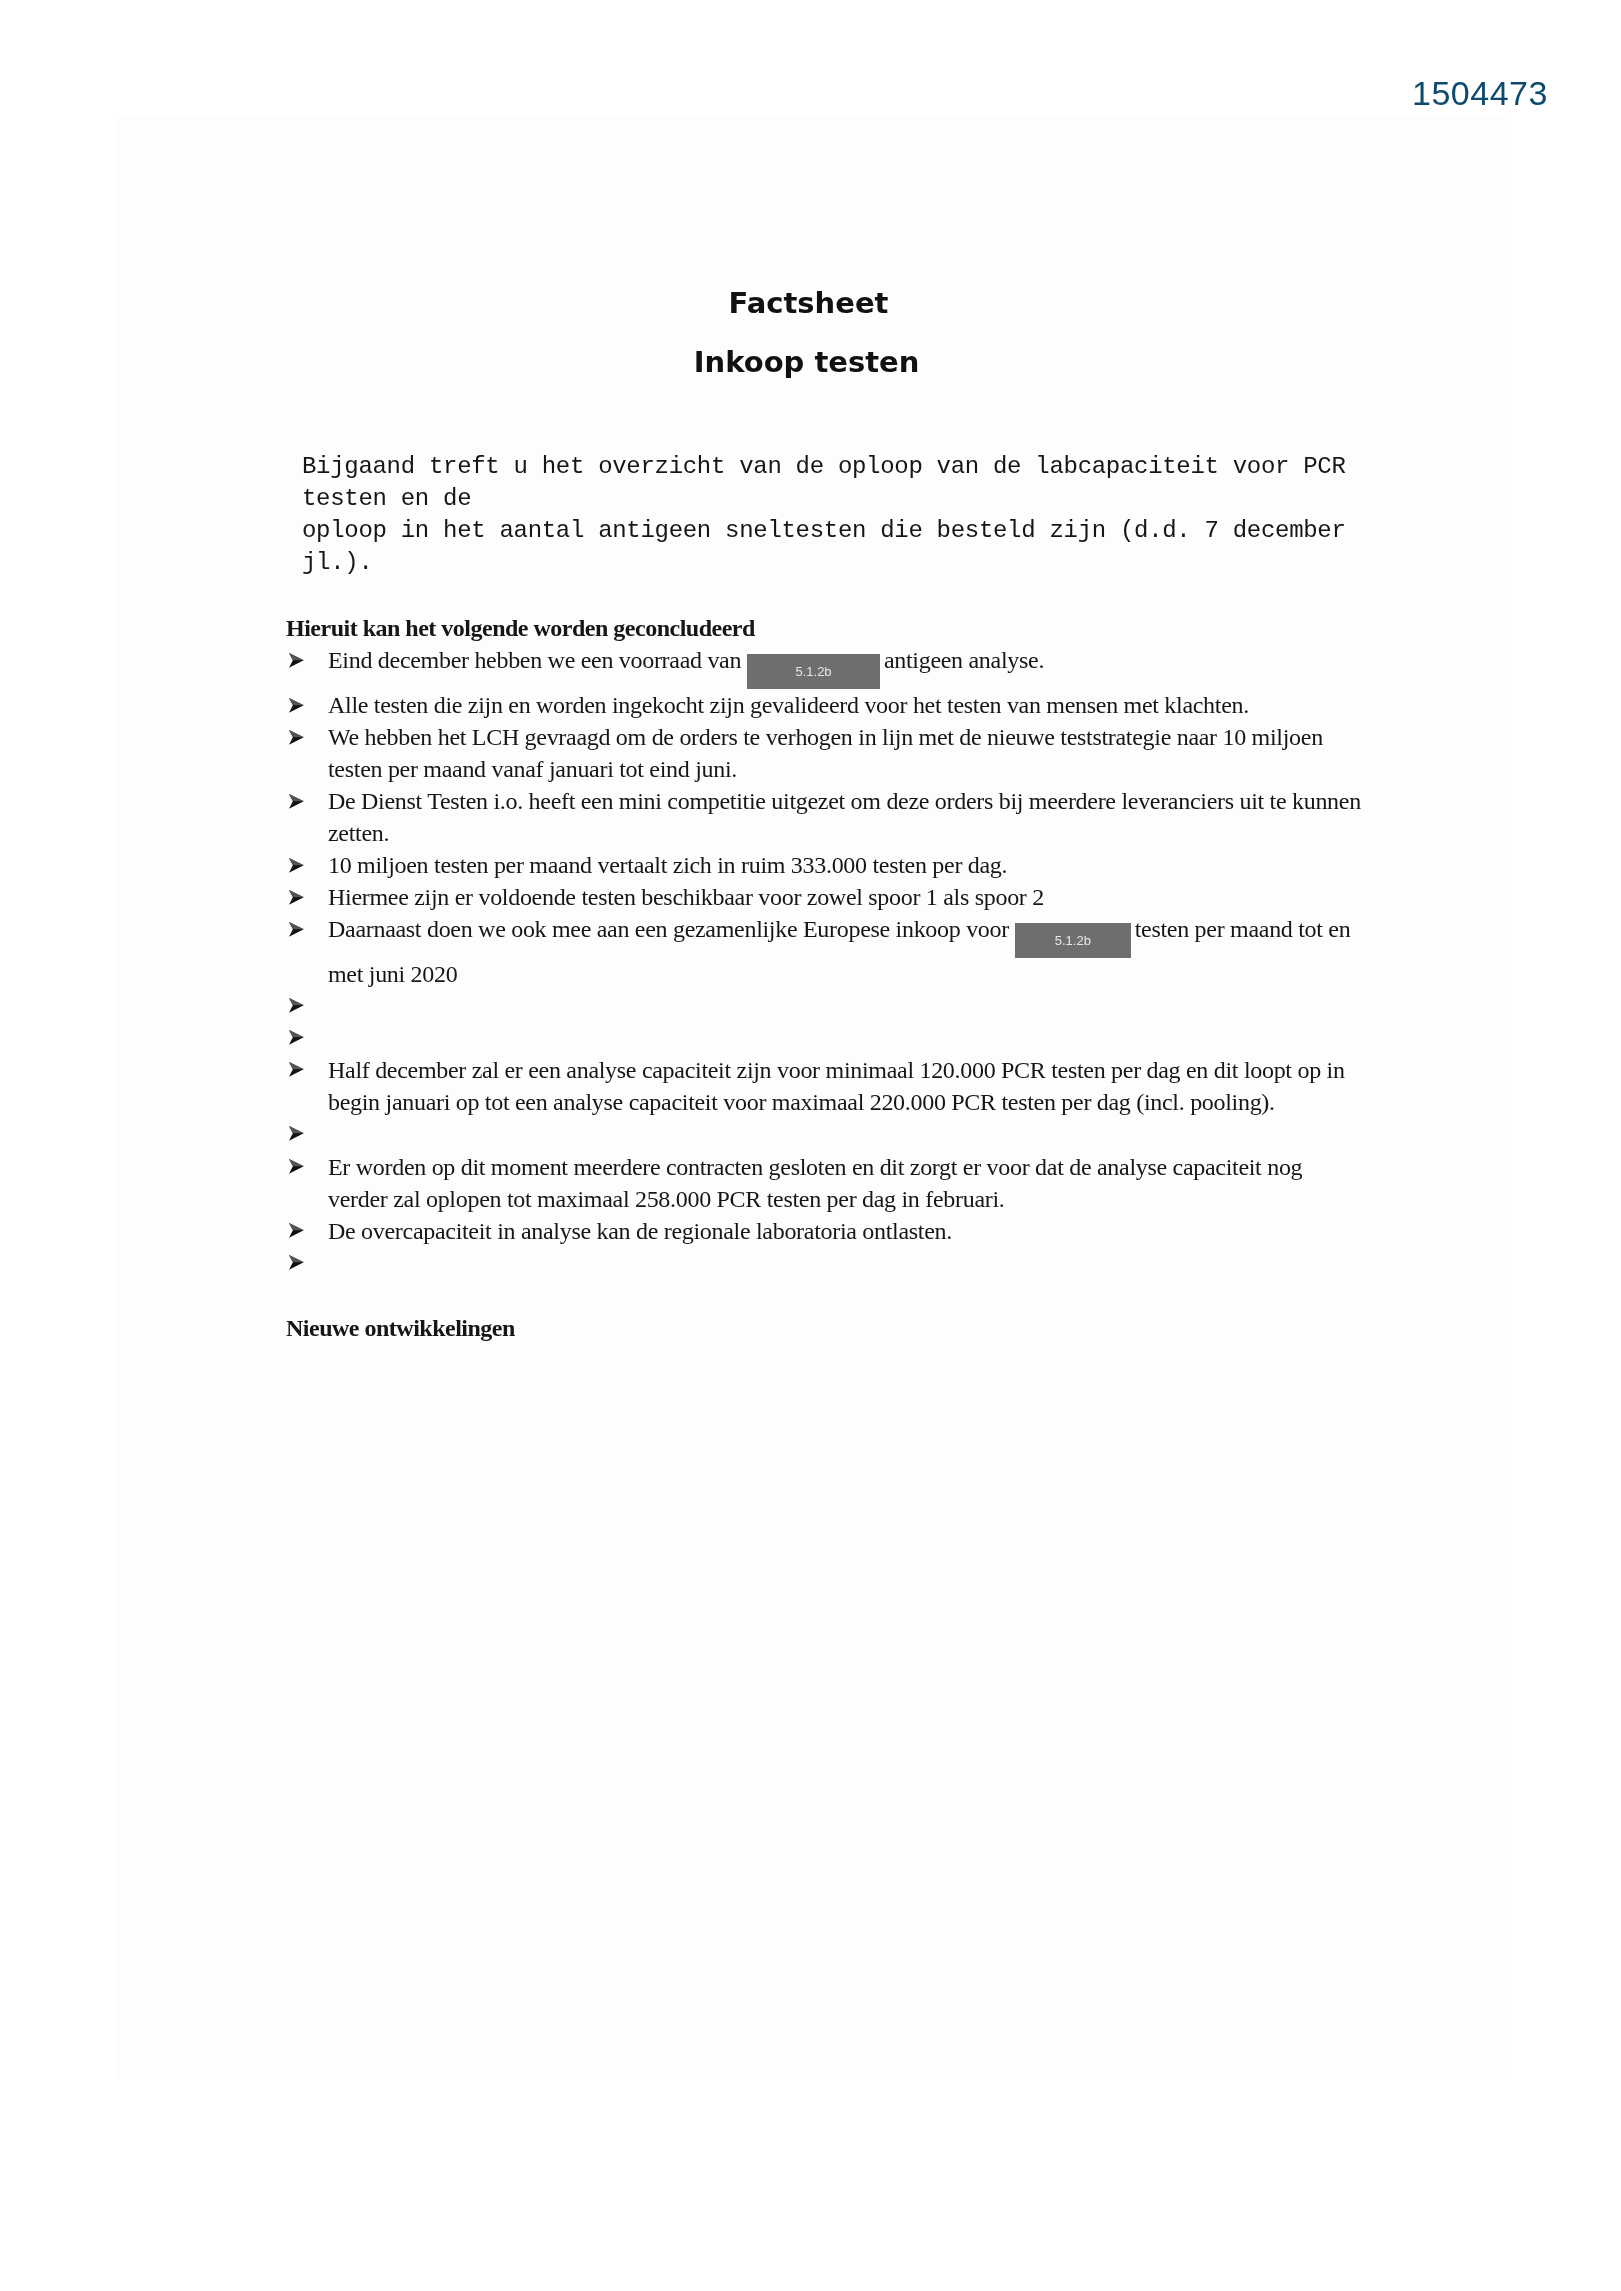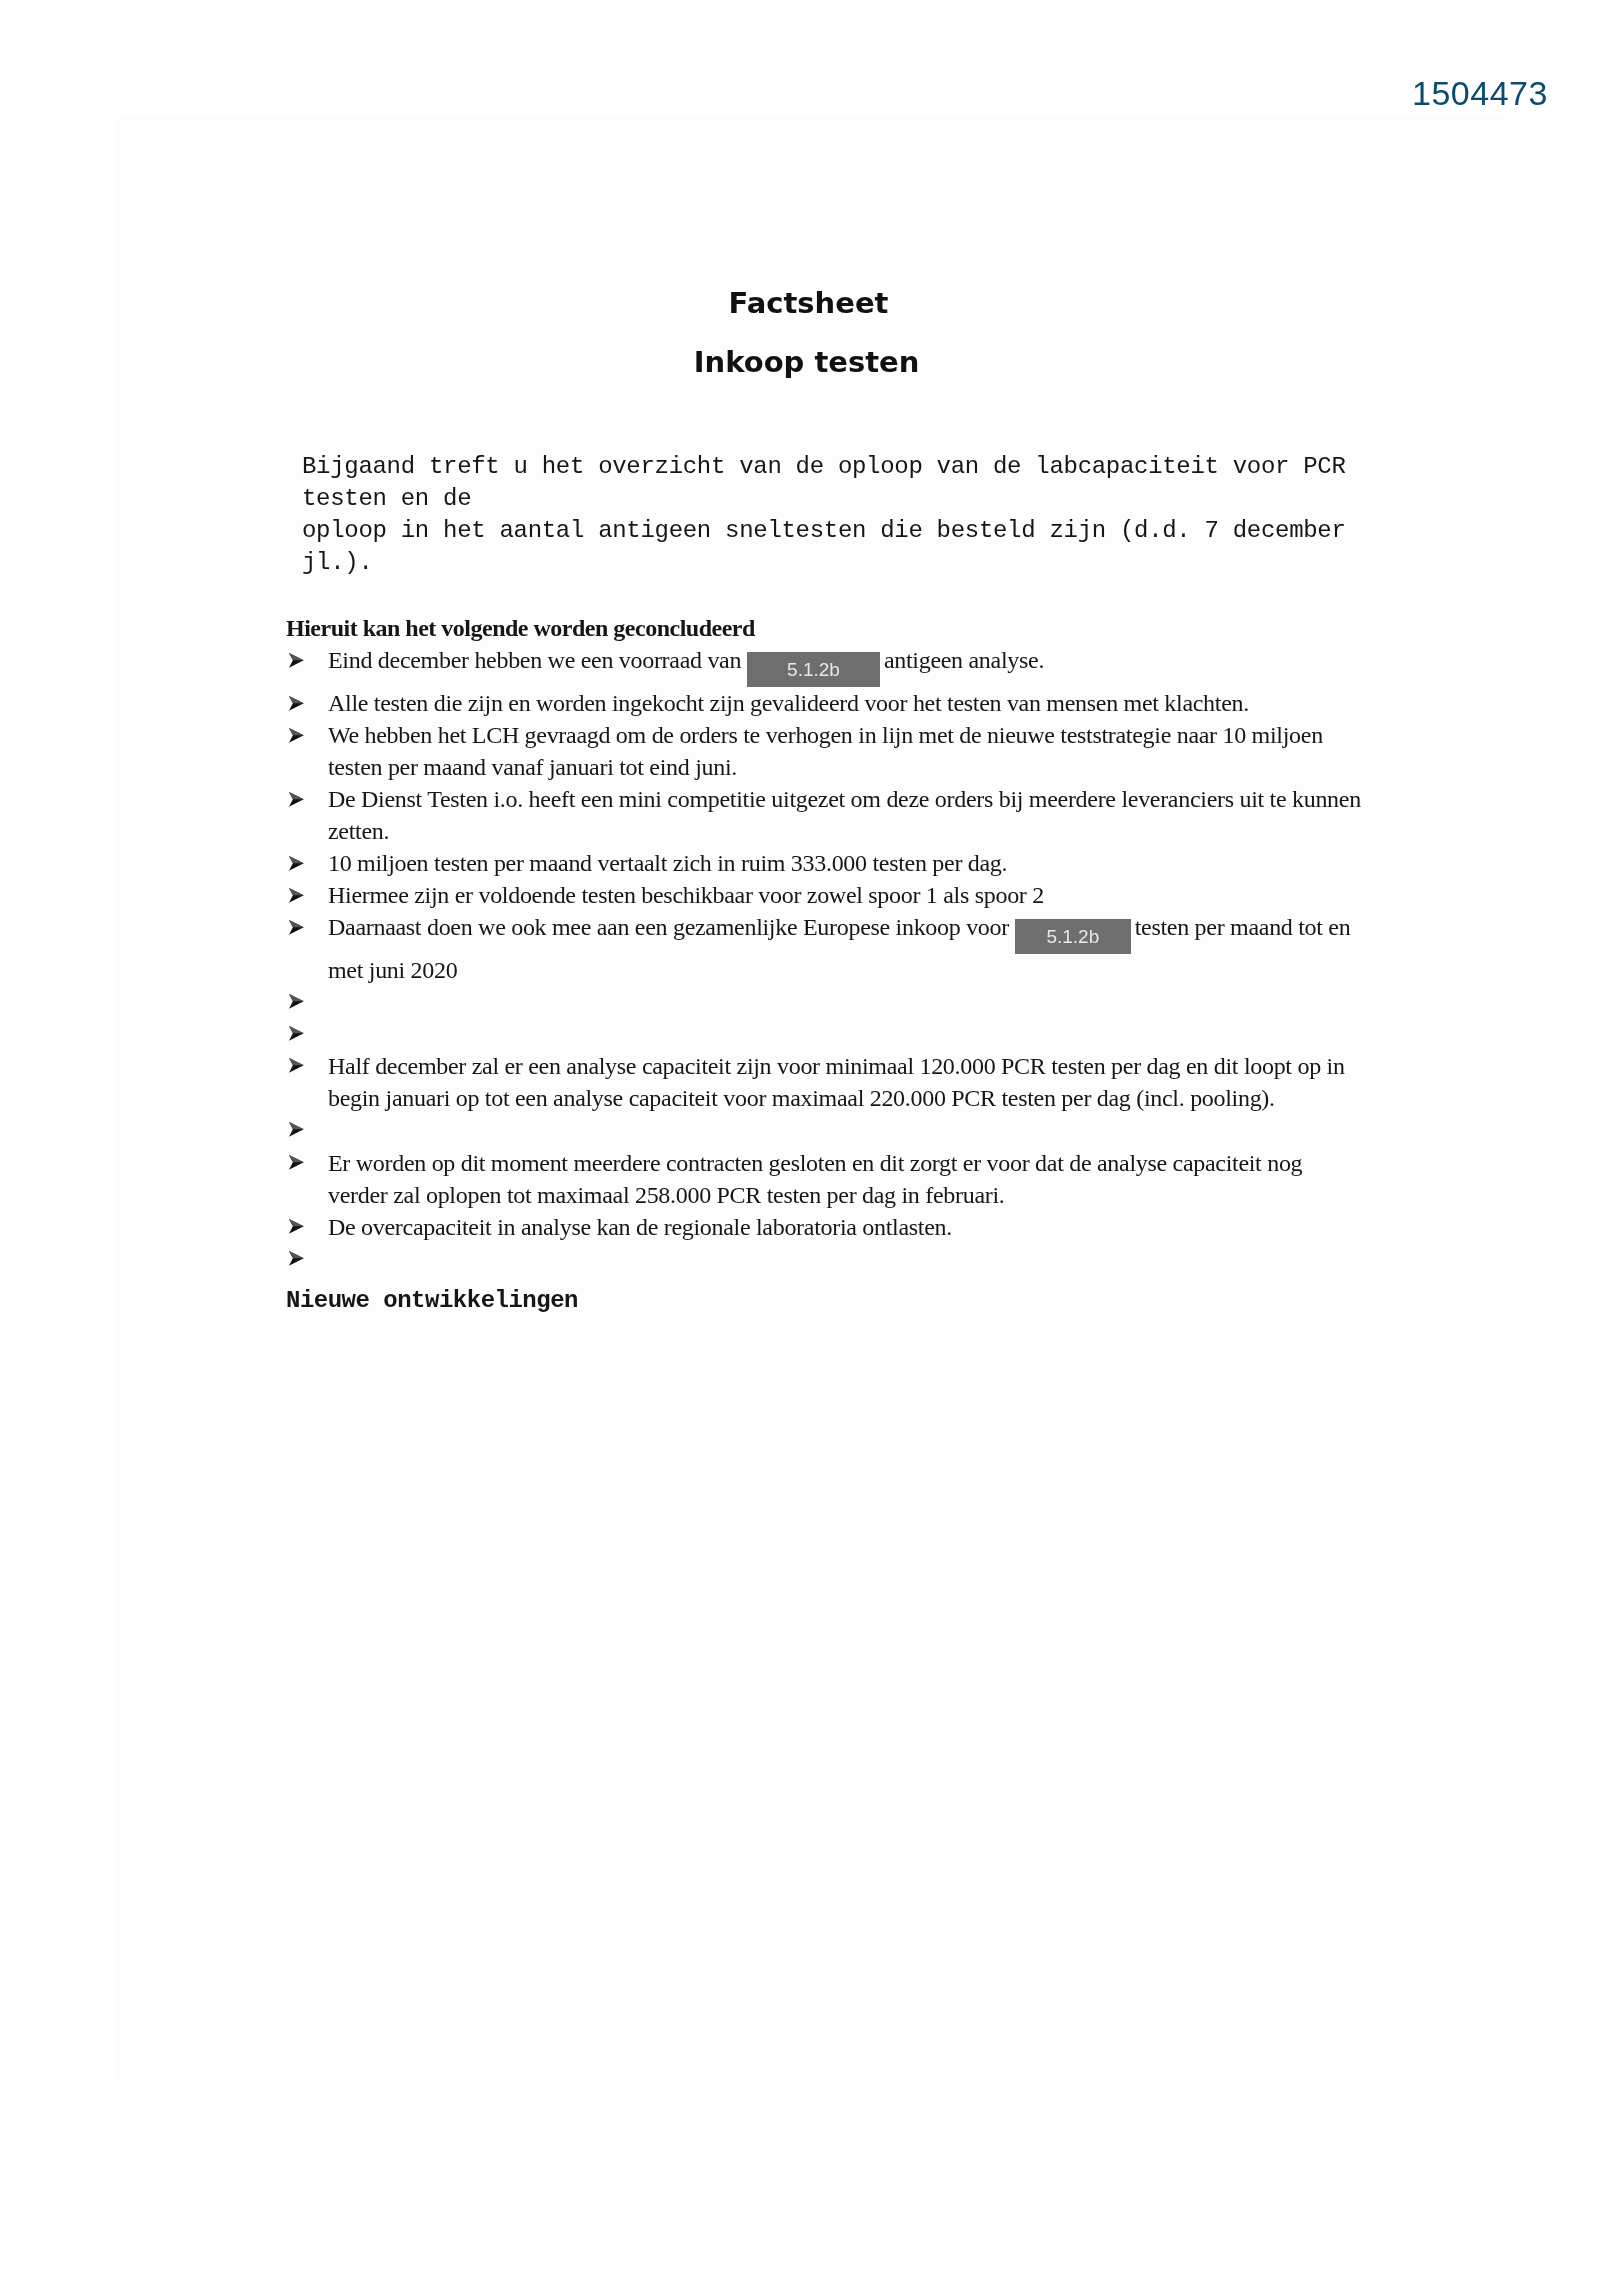--- a/index.html
+++ b/index.html
@@ -24,31 +24,31 @@
   .title.t2 { top:345px; left:-3.9px; }
   .body {
     position:absolute; left:286px; top:435px; width:1078px;
     font-family:"Liberation Serif", serif; font-size:24px; line-height:32px; color:#161616;
     letter-spacing:-0.3px;
   }
   .para { margin:16px;font-family:Liberation Mono, monospace; }
   .heading {
     margin:0; margin-top:33px; font-weight:bold; letter-spacing:-0.5px;
   }
-  .heading.last { margin-top:10px;font-family:Liberation Mono, monospace; }
+  .heading.last { margin-top:33px; }
   ul.bullets { list-style:none; margin:0; padding:0; }
   ul.bullets li {
     position:relative; padding-left:42px; min-height:32px;
   }
   ul.bullets li .arrow {
     position:absolute; left:2px; top:7.8px; width:16.7px; height:16.7px;
   }
   .redact {
     display:inline-block; background:#6e6e6e; color:#e8e8e8;
-    font-family:"Liberation Sans", sans-serif; font-size:19px;
+    font-family:"Liberation Sans", sans-serif; font-size:13px;
     line-height:35px; height:35px; text-align:center; vertical-align:-7.8px;
     letter-spacing:0;
   }
   .redact.r1 { width:133px; margin:0 3.9px 0 5.9px; }
   .redact.r2 { width:116px; margin:0 3.9px 0 5.9px; }
   .gap-small { margin-top:1px; }
 </style>
 </head>
 <body>
 

